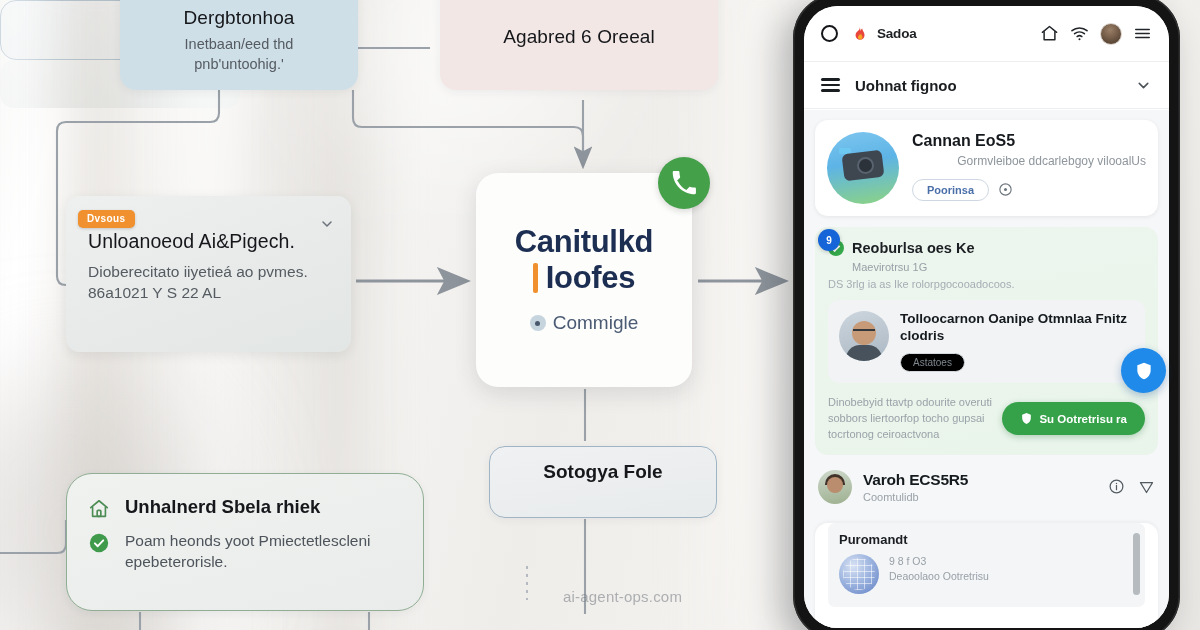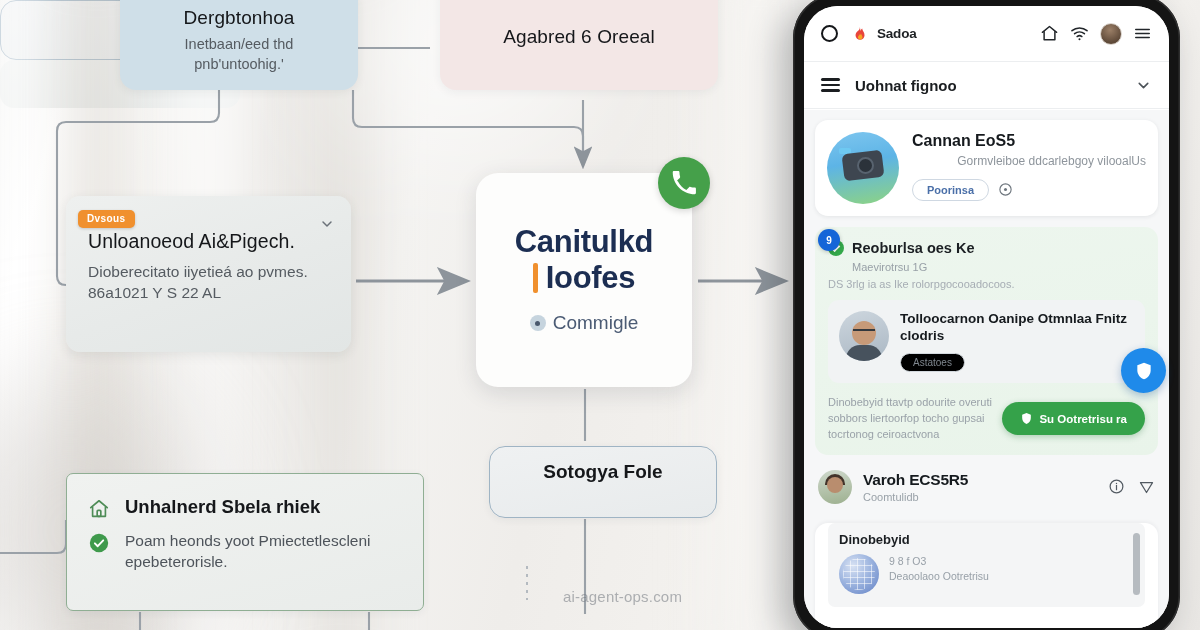--- a/index.html
+++ b/index.html
@@ -184,21 +184,21 @@
     box-shadow: 0 2px 7px rgba(0,0,0,.16);
   }
   #hub-green-badge svg { width: 26px; height: 26px; fill: #ffffff; }
 
   
   #node-secure {
     left: 66px; top: 473px;
     width: 358px; height: 138px;
     background: linear-gradient(165deg, #f0f2f0 0%, #e9ecea 100%);
     border: 1.4px solid #8fae93;
-    border-radius: 7px;
+    border-radius: 26px;
     padding: 22px 20px;
     box-shadow: 0 2px 9px rgba(40,50,60,.06);
   }
   .secure-row { display: flex; align-items: flex-start; gap: 14px; }
   .secure-row + .secure-row { margin-top: 10px; }
   .secure-icon { width: 24px; flex: none; display: flex; justify-content: center; padding-top: 2px; }
   .secure-icon svg { width: 22px; height: 22px; }
   #secure-title { font-size: 18.5px; font-weight: bold; color: #15171a; }
   #secure-body  { font-size: 15.5px; color: #4e545b; line-height: 1.38; }
 
@@ -756,21 +756,21 @@
             </svg>
             <svg class="user-ic" viewBox="0 0 24 24" fill="none" stroke="currentColor" stroke-width="1.7" stroke-linejoin="round">
               <path d="M3.5 6.5h17L12 20.5 3.5 6.5z"></path>
             </svg>
           </div>
         </div>
 
         <div id="tabs-card">
 
           <div id="panel">
-            <div id="panel-title">Dinobebyid</div>
+            <div id="panel-title">Puromandt</div>
             <div id="panel-row">
               <span id="globe-icon"></span>
               <div>
                 <div class="panel-line">9 8 f  O3</div>
                 <div class="panel-line">Deaoolaoo Ootretrisu</div>
 
               </div>
             </div>
             <div id="panel-scrollbar"></div>
           </div>

